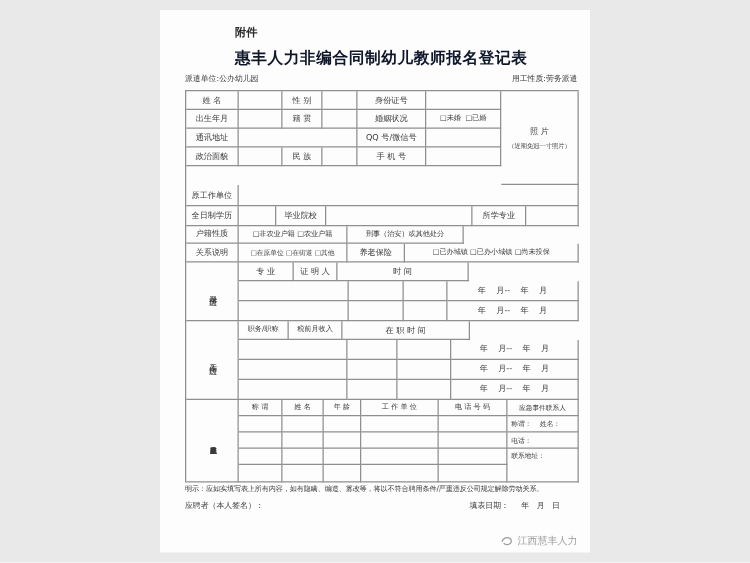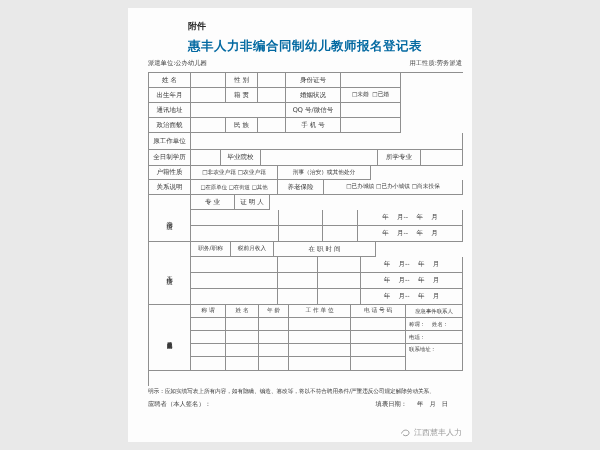--- a/index.html
+++ b/index.html
@@ -15,21 +15,21 @@
     position:absolute;left:128px;top:8px;
     width:344px;height:434px;
     background:#fdfdfd;
   }
   .attach{
     position:absolute;left:60px;top:12px;
     font-size:9px;font-weight:bold;color:#2b2b2b;
   }
   .title{
     position:absolute;left:20px;top:30px;width:314px;
-    text-align:center;font-size:12.5px;font-weight:bold;color:#0369a1;
+    text-align:center;font-size:12.5px;font-weight:bold;color:#0f172a;
     letter-spacing:0.5px;white-space:nowrap;
   }
   .subhead{
     position:absolute;left:20px;top:51px;width:314px;
     display:flex;justify-content:space-between;
     font-size:6.3px;color:#3a3a3a;
   }
   .tbl{
     position:absolute;left:20px;top:64px;width:314px;height:313px;
     border-top:1px solid #8f8f8f;border-left:1px solid #8f8f8f;
@@ -112,20 +112,24 @@
         </div>
         <div class="row">
           <div class="c h15" style="width:42px">政治面貌</div>
           <div class="c h15" style="width:35px"></div>
           <div class="c h15" style="width:32px">民 族</div>
           <div class="c h15" style="width:28px"></div>
           <div class="c h15" style="width:55px">手 机 号</div>
           <div class="c h15" style="width:60px"></div>
         </div>
       </div>
+      <div class="c photo" style="width:62px;height:75px">
+        <div>照  片</div>
+        <div class="l2">（近期免冠一寸照片）</div>
+      </div>
     </div>
 
     <div class="row">
       <div class="c h17" style="width:42px">原工作单位</div>
       <div class="c h17" style="width:272px"></div>
     </div>
 
     <div class="row">
       <div class="c h16" style="width:42px">全日制学历</div>
       <div class="c h16" style="width:30px"></div>
@@ -147,20 +151,21 @@
       <div class="c h15" style="width:46px">养老保险</div>
       <div class="c h15 sm" style="width:139px">□已办城镇   □已办小城镇   □尚未投保</div>
     </div>
 
     <div class="row">
       <div class="c vlab" style="width:42px;height:47px">学习经历</div>
       <div style="width:272px">
         <div class="row">
           <div class="c h15" style="width:44px">专  业</div>
           <div class="c h15" style="width:35px">证 明 人</div>
+          <div class="c h15" style="width:105px">时  间</div>
         </div>
         <div class="row">
           <div class="c h16" style="width:88px"></div>
           <div class="c h16" style="width:44px"></div>
           <div class="c h16" style="width:35px"></div>
           <div class="c h16 pre" style="width:105px">年    月--    年    月</div>
         </div>
         <div class="row">
           <div class="c h16" style="width:88px"></div>
           <div class="c h16" style="width:44px"></div>

